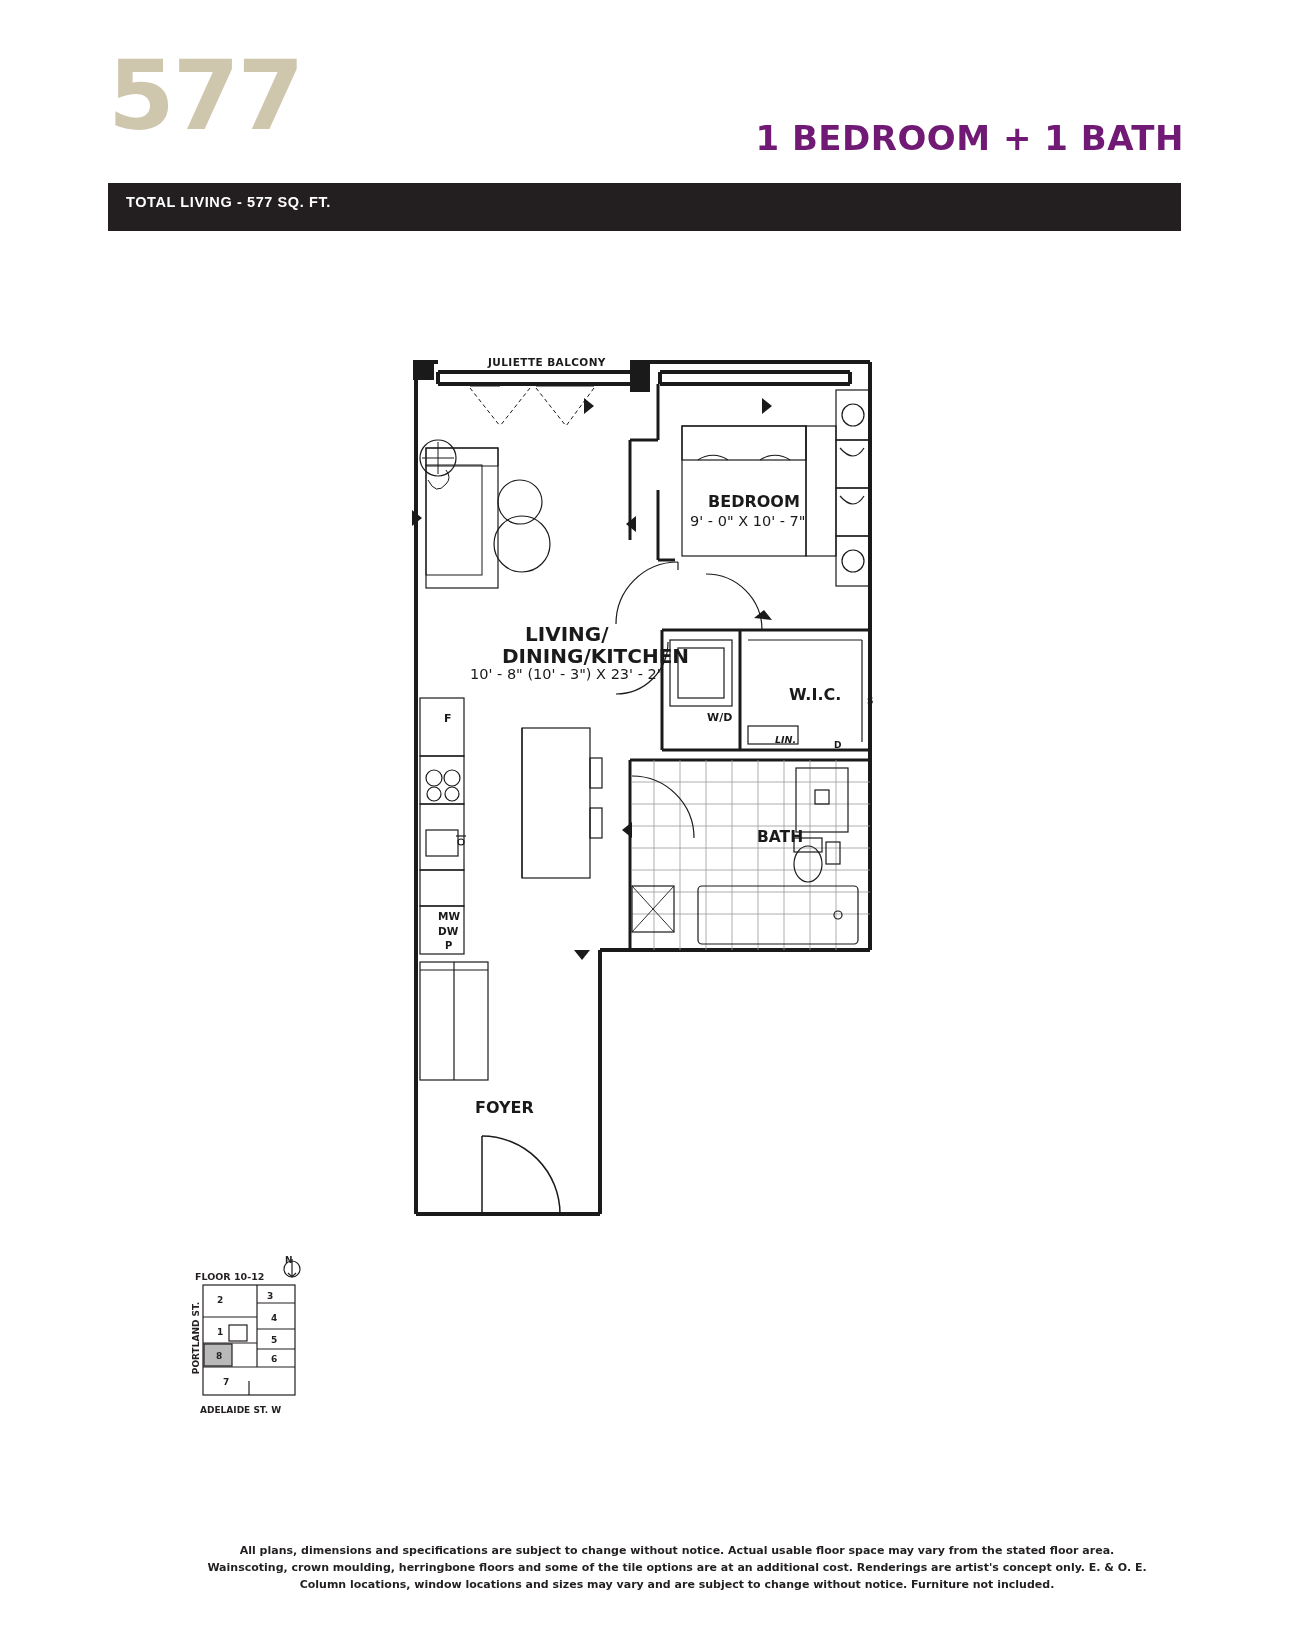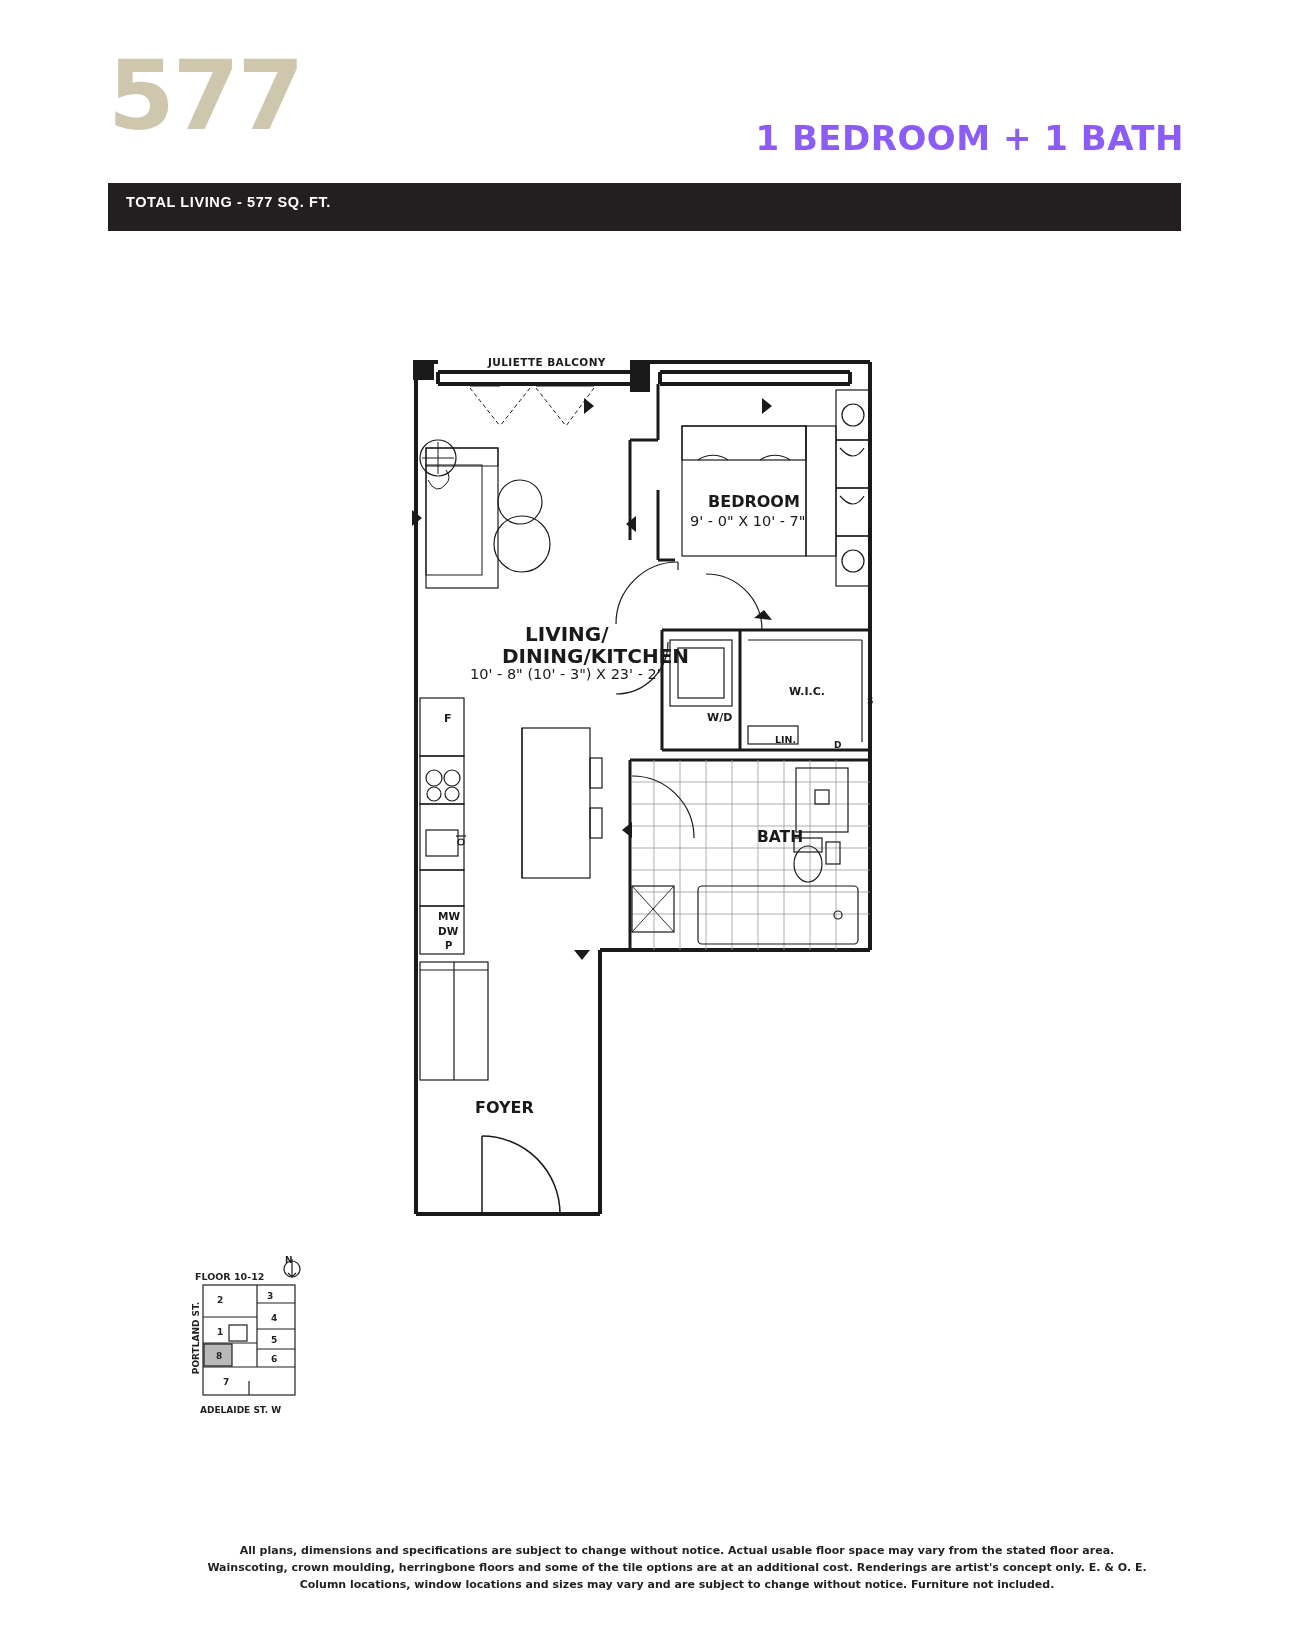--- a/index.html
+++ b/index.html
@@ -28,21 +28,21 @@
     line-height: 1;
     font-family: "DejaVu Sans", sans-serif;
   }
   #plan-type {
     position: absolute;
     right: 130px;
     top: 118px;
     font-size: 34px;
     font-weight: bold;
     letter-spacing: 0.5px;
-    color: #8b5cf6;
+    color: #701a75;
     font-family: "DejaVu Sans", sans-serif;
   }
   #total-living-bar {
     position: absolute;
     left: 108px;
     top: 183px;
     width: 1073px;
     height: 48px;
     background: #231f20;
   }
@@ -74,23 +74,23 @@
     text-align: center;
     white-space: nowrap;
   }
 
   #label-balcony { left: 318px; top: 26px; font-size: 10.5px; letter-spacing: .4px; }
   #label-bedroom-name { left: 538px; top: 162px; font-size: 16px; }
   #label-bedroom-dims { left: 520px; top: 183px; font-size: 14.5px; font-weight: normal; }
   #label-living-1 { left: 355px; top: 292px; font-size: 20px; }
   #label-living-2 { left: 332px; top: 314px; font-size: 20px; }
   #label-living-dims { left: 300px; top: 336px; font-size: 14.5px; font-weight: normal; }
-  #label-wic { left: 619px; top: 355px; font-size: 11px; }
+  #label-wic { left: 619px; top: 355px; font-size: 16px; }
   #label-wd { left: 537px; top: 381px; font-size: 11px; }
-  #label-lin { left: 605px; top: 404px; font-size: 9.5px; }
+  #label-lin { left: 605px; top: 404px; font-size: 9.5px; font-style: italic; }
   #label-s { left: 697px; top: 366px; font-size: 9px; }
   #label-d { left: 664px; top: 410px; font-size: 9px; }
   #label-bath { left: 587px; top: 498px; font-size: 15.5px; }
   #label-f { left: 274px; top: 382px; font-size: 11px; }
   #label-mw { left: 268px; top: 580px; font-size: 10.5px; }
   #label-dw { left: 268px; top: 595px; font-size: 10.5px; }
   #label-p  { left: 275px; top: 610px; font-size: 10px; }
   #label-foyer { left: 305px; top: 768px; font-size: 16px; }
 
   

